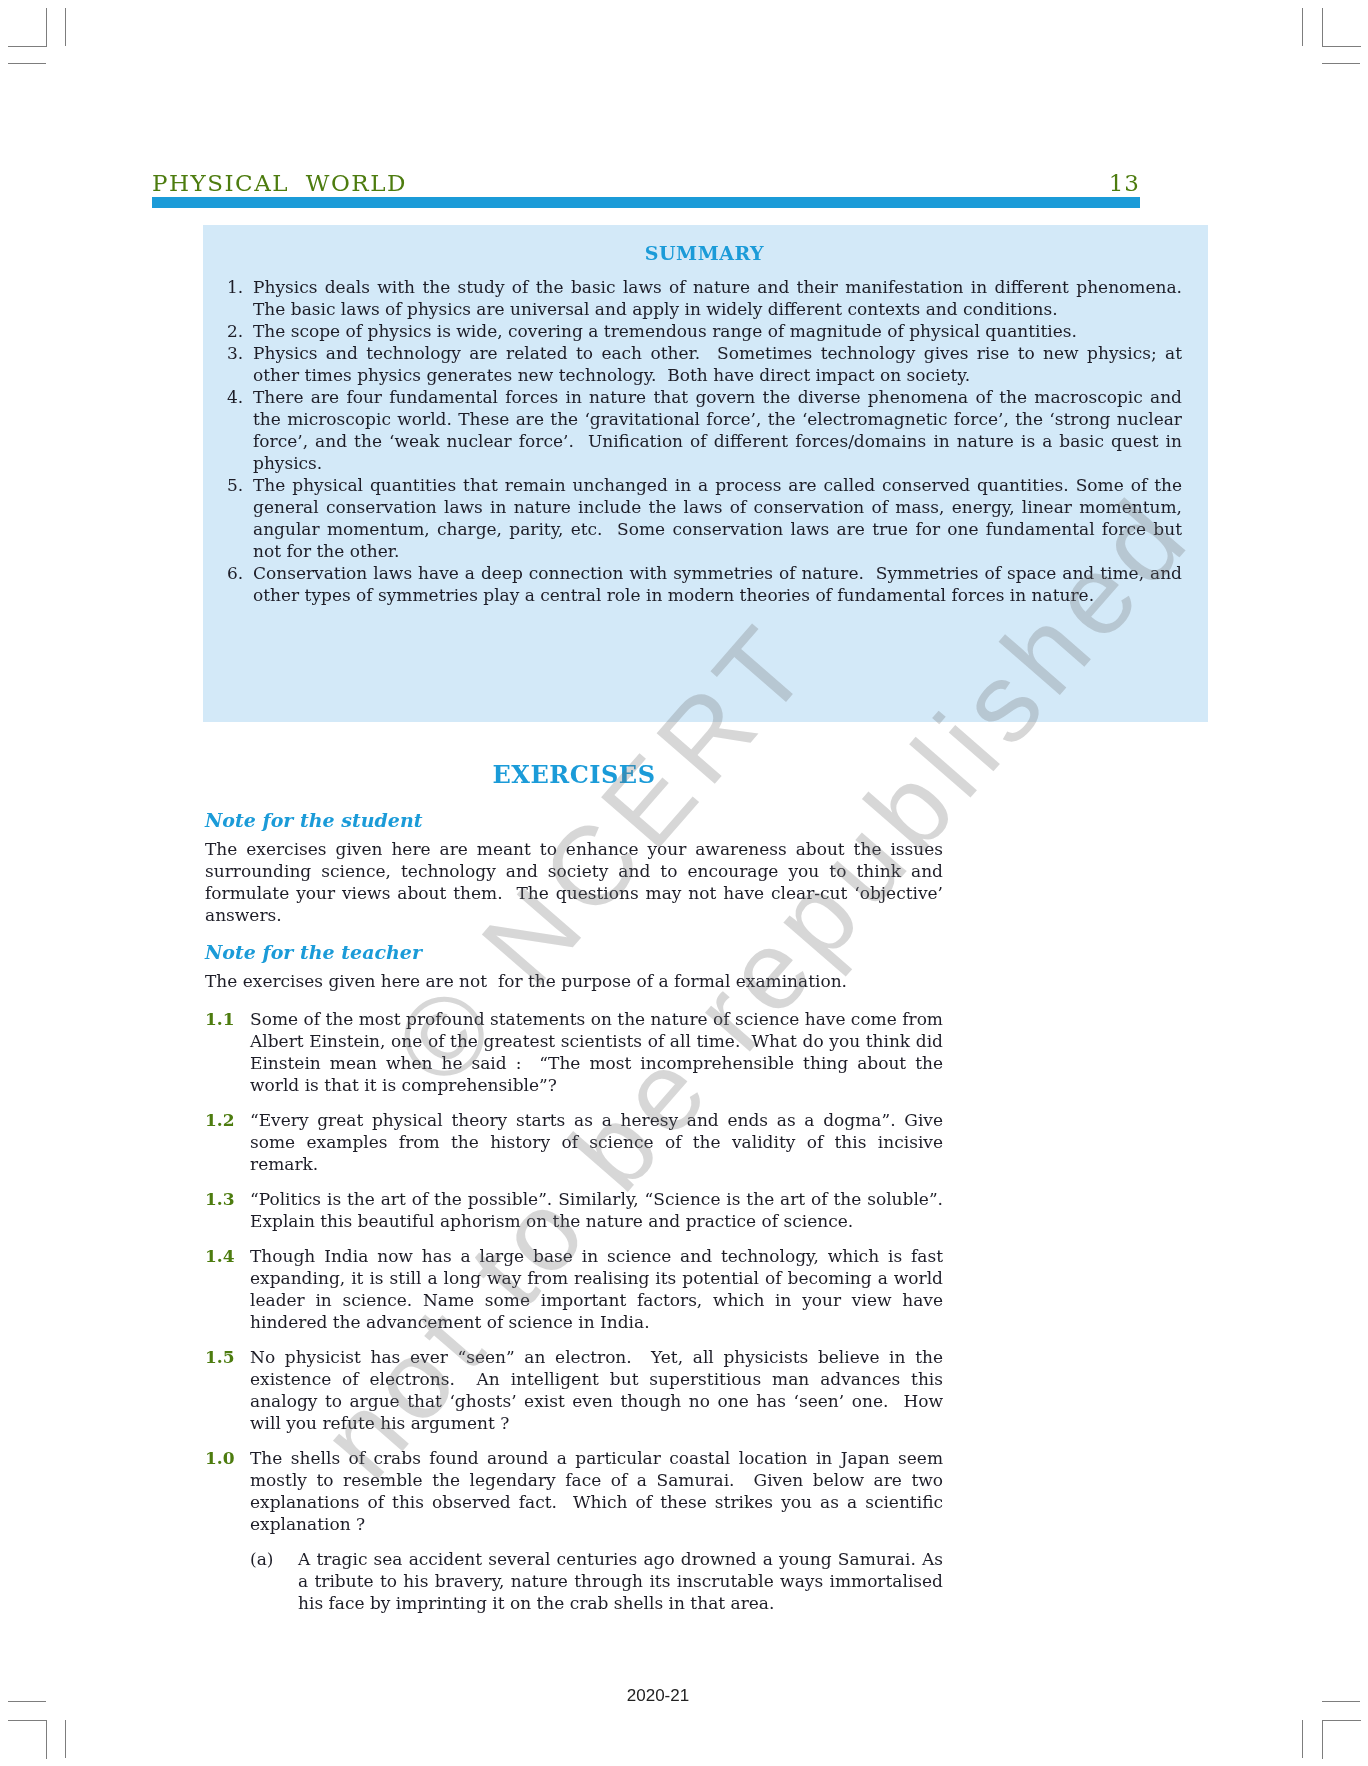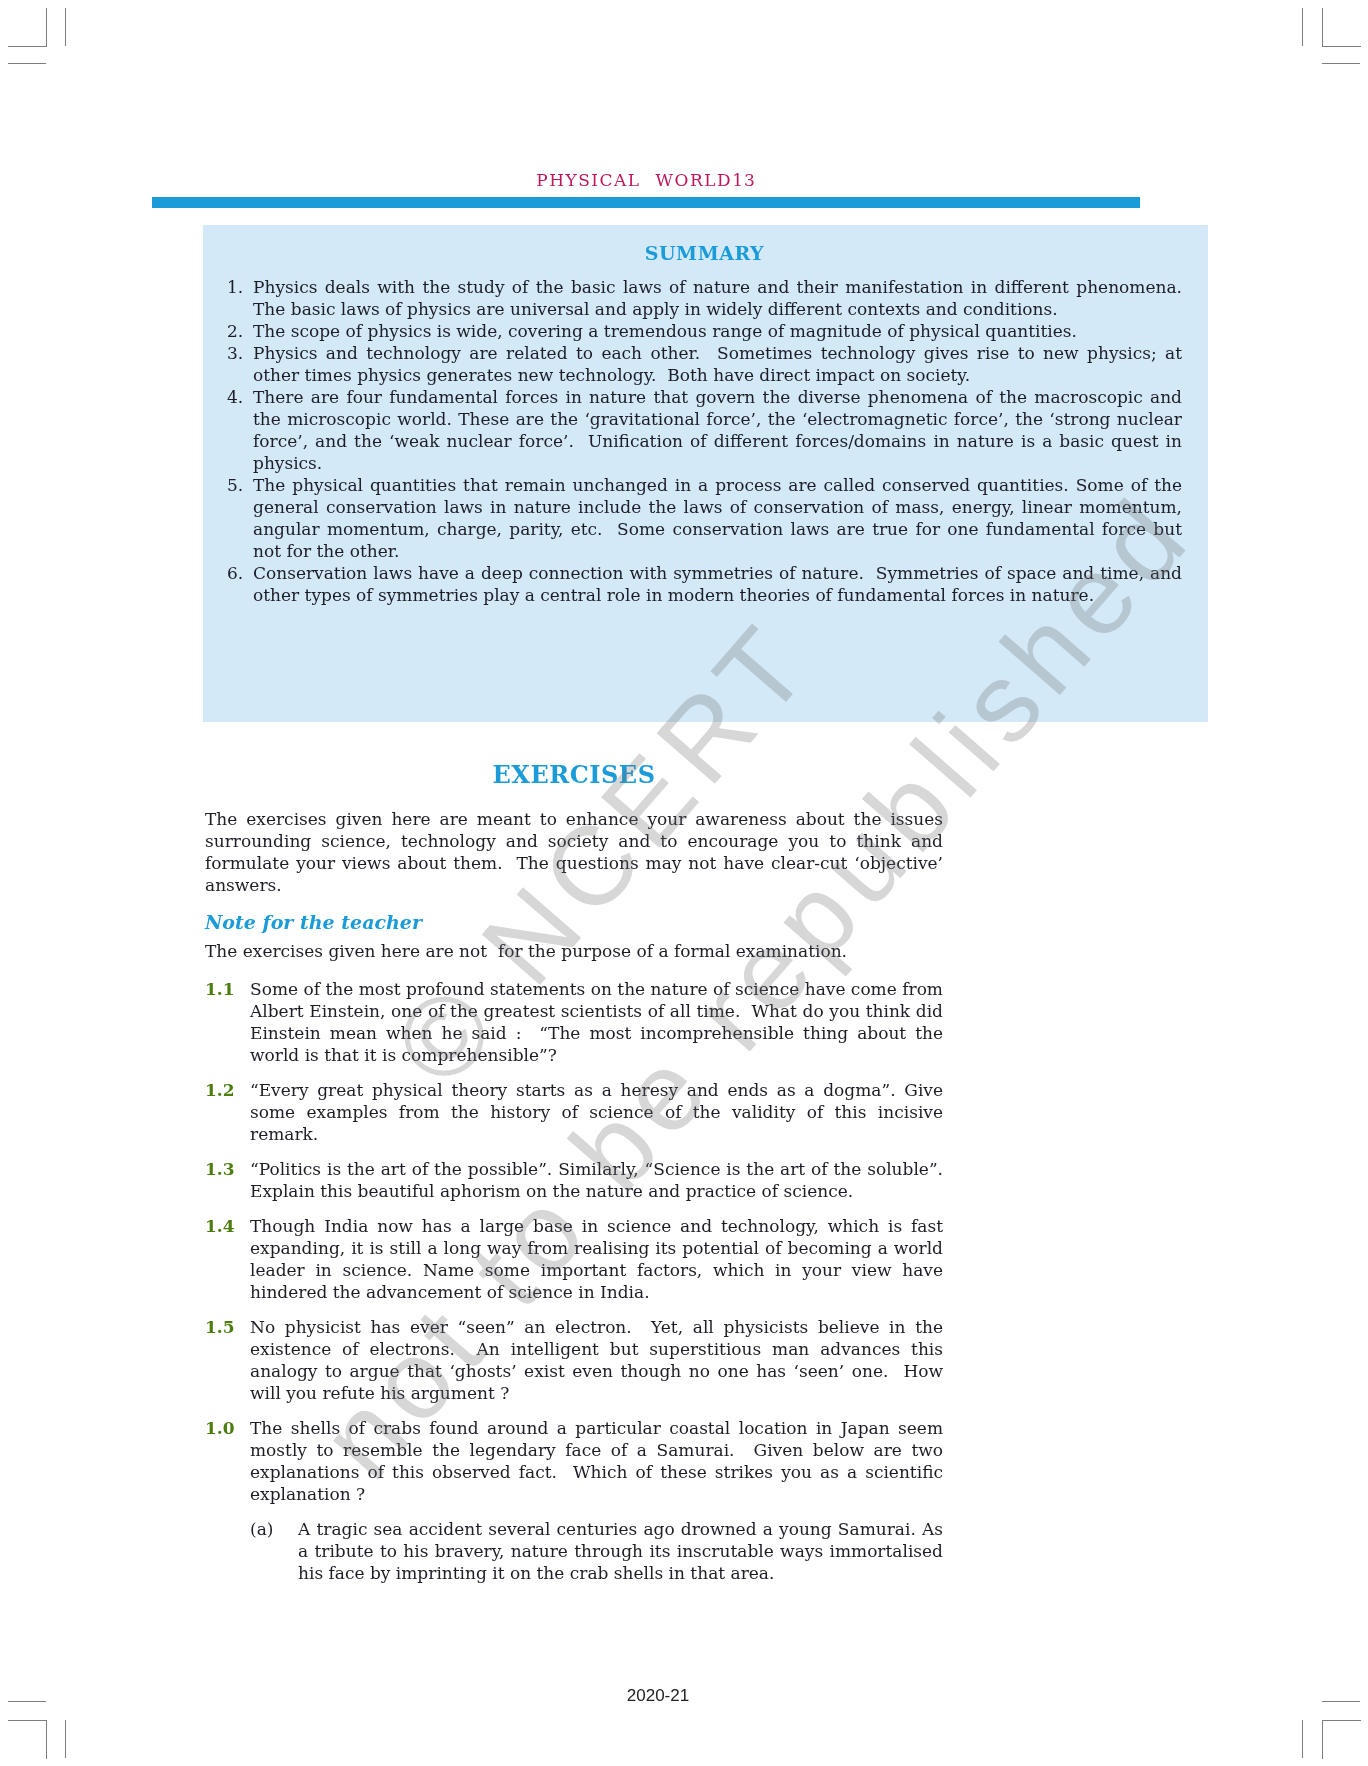--- a/index.html
+++ b/index.html
@@ -21,22 +21,22 @@
   .cm-bl-corner{left:8px;top:1720px;width:38px;height:38px;border-right-width:1px;border-top-width:1px;}
   .cm-bl-v{left:65px;top:1720px;width:0;height:38px;border-left:1px solid #7d7d7d;}
   .cm-bl-h{left:8px;top:1701px;width:38px;height:0;border-top:1px solid #7d7d7d;}
   .cm-br-corner{left:1322px;top:1720px;width:38px;height:38px;border-left-width:1px;border-top-width:1px;}
   .cm-br-v{left:1302px;top:1720px;width:0;height:38px;border-left:1px solid #7d7d7d;}
   .cm-br-h{left:1322px;top:1701px;width:38px;height:0;border-top:1px solid #7d7d7d;}
 
   
   .header{
     position:absolute;left:152px;top:170px;width:988px;
-    display:flex;justify-content:center;align-items:baseline;
-    color:#be185d;font-size:17px;
+    display:flex;justify-content:space-between;align-items:baseline;
+    color:#4d7c0f;font-size:23px;
   }
   .running-head{letter-spacing:1.5px;word-spacing:8px;}
   .page-number{letter-spacing:1px;}
   .header-rule{
     position:absolute;left:152px;top:197px;width:988px;height:11px;
     background:#1b9bd8;
   }
 
   
   .summary-box{
@@ -140,20 +140,21 @@
     </div>
     <div class="s-item">
       <span class="s-num">6.</span>
       <span class="s-text">Conservation laws have a deep connection with symmetries of nature.&nbsp; Symmetries of space and time, and other types of symmetries play a central role in modern theories of fundamental forces in nature.</span>
     </div>
   </div>
 
   <div class="exercises-title">EXERCISES</div>
 
   <div class="main-col">
+    <div class="note-heading">Note for the student</div>
     <div class="note-body">The exercises given here are meant to enhance your awareness about the issues surrounding science, technology and society and to encourage you to think and formulate your views about them.&nbsp; The questions may not have clear-cut ‘objective’ answers.</div>
 
     <div class="note-heading">Note for the teacher</div>
     <div class="note-body single">The exercises given here are not&nbsp; for the purpose of a formal examination.</div>
 
     <div class="ex">
       <span class="ex-num">1.1</span>
       <span class="ex-text">Some of the most profound statements on the nature of science have come from Albert Einstein, one of the greatest scientists of all time.&nbsp; What do you think did Einstein mean when he said :&nbsp; “The most incomprehensible thing about the world is that it is comprehensible”?</span>
     </div>
     <div class="ex">

